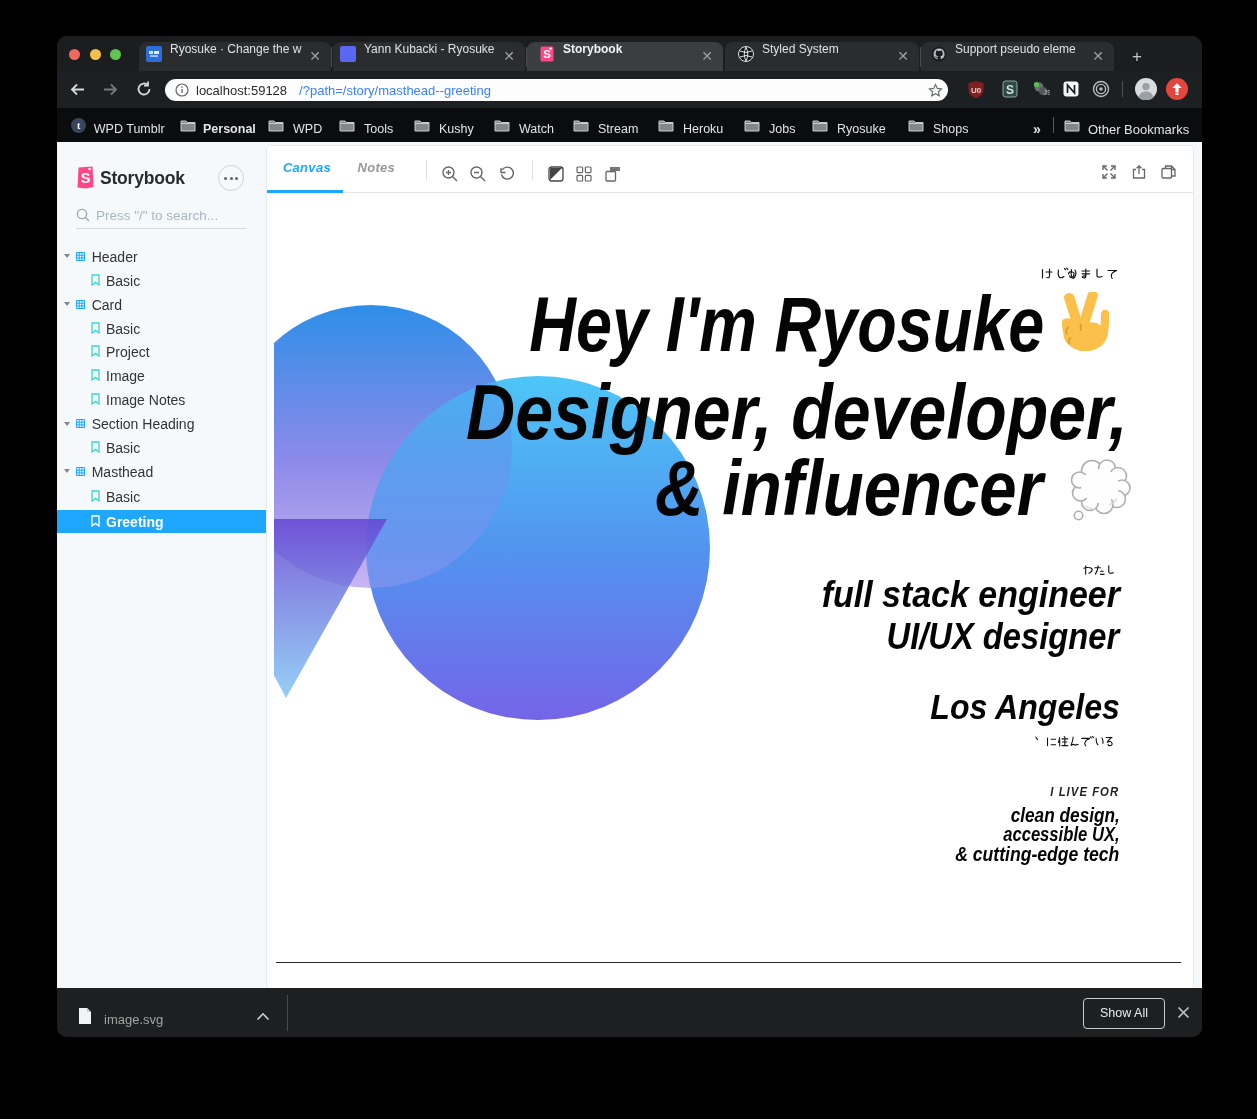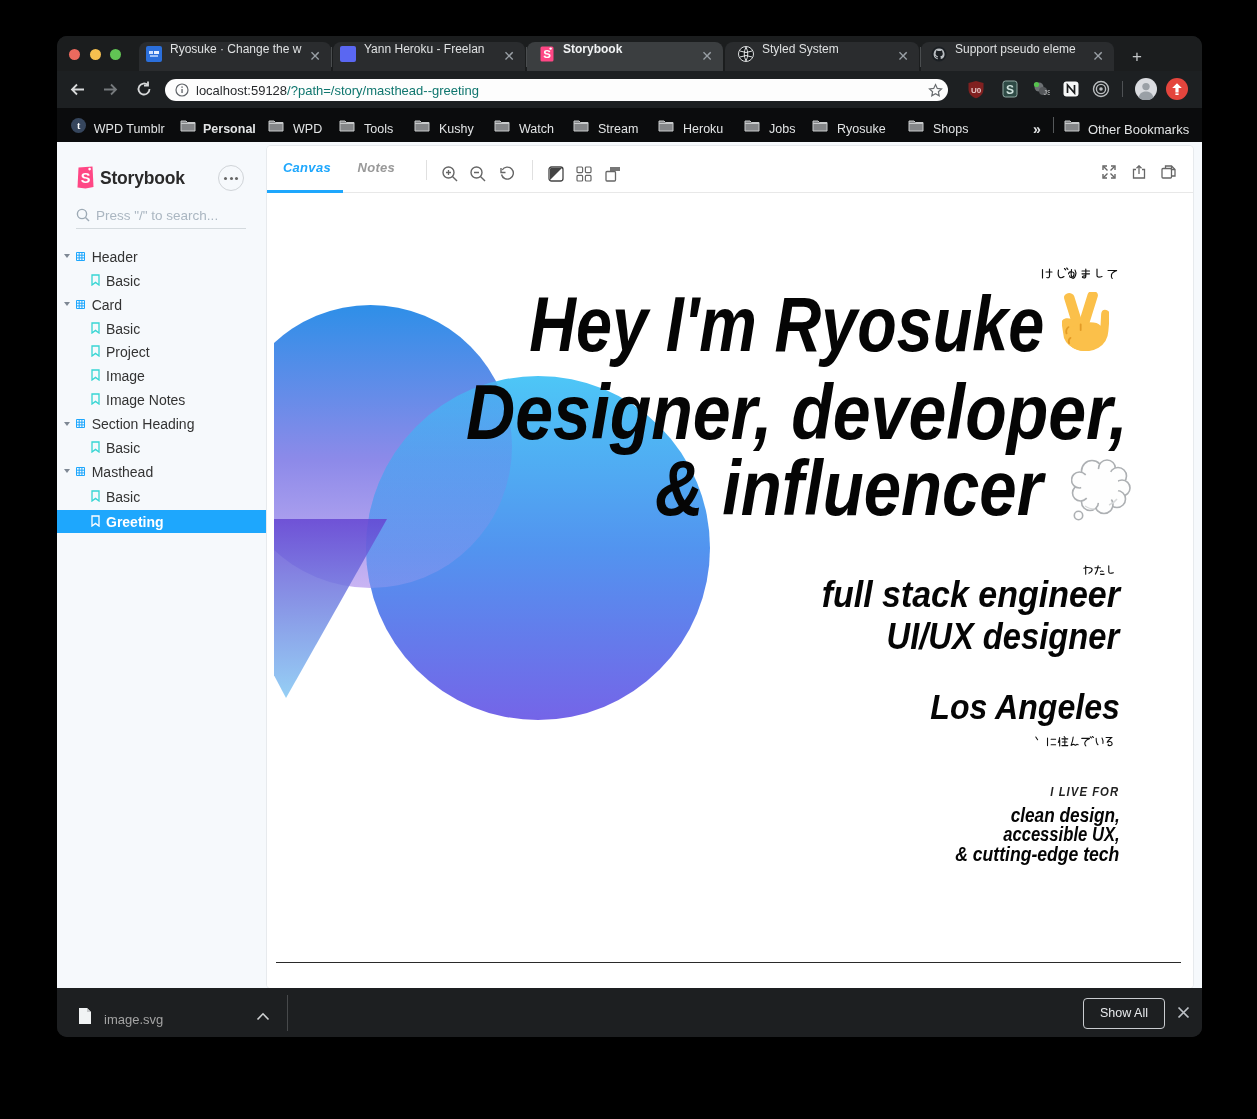--- a/index.html
+++ b/index.html
@@ -14,21 +14,21 @@
   .tab { position:absolute; top:6px; height:29px; border-radius:8px 8px 0 0; background:#2a2c2e; }
   .tab.active { background:#3b3e40; }
   .tab .fav { position:absolute; left:7px; top:4px; width:16px; height:16px; }
   .tab .ttl { position:absolute; left:31px; top:0; font-size:12px; color:#dfe1e2; white-space:nowrap; overflow:hidden; width:140px; }
   .tab .cls { position:absolute; right:8px; top:6px; width:16px; height:16px; color:#9aa0a6; font-size:14px; line-height:16px; text-align:center; }
   .tabdiv { position:absolute; top:11px; width:1px; height:20px; background:#4a4d4f; }
   
   #toolbar { position:absolute; left:0; top:35px; width:1145px; height:37px; background:#1d2022; }
   #omni { position:absolute; left:108px; top:8px; width:783px; height:22px; border-radius:11px; background:#fdfdfd; }
   #omni .url { position:absolute; left:31px; top:3.5px; font-size:13px; color:#27292c; white-space:nowrap; }
-  #omni .url span { color:#0f766e; }
+  #omni .url span { color:#3b82f6;margin-left:12px; }
   
   #bookbar { position:absolute; left:0; top:72px; width:1145px; height:34px; background:#0b0c0d; }
   .bk { position:absolute; top:14px; font-size:12.5px; color:#e2e4e5; white-space:nowrap; }
   .folder { position:absolute; top:11px; }
   
   #app { position:absolute; left:0; top:106px; width:1145px; height:846px; background:#f6f9fc; }
   #sidebar { position:absolute; left:0; top:0; width:209px; height:846px; font-size:14px; color:#333; }
   .trow { position:absolute; left:0; width:209px; height:24px; }
   .trow .lbl { position:absolute; top:4px; font-size:14px; color:#333; }
   .sel { background:#1ea7fd; }
@@ -60,21 +60,21 @@
             <rect x="8" y="5" width="5" height="3" fill="#e8f0ff"></rect>
             <rect x="4" y="9" width="8" height="2" fill="#9fc0f5"></rect>
           </svg>
       </div>
       <div class="ttl">Ryosuke · Change the w</div>
       <div class="cls">✕</div>
     </div>
     <div class="tabdiv" style="left:274px;"></div>
     <div class="tab" style="left:276px;width:192px;">
       <div class="fav" style="background:#5a67f2;border-radius:2px;"></div>
-      <div class="ttl">Yann Heroku - Freelan</div>
+      <div class="ttl">Yann Kubacki - Ryosuke</div>
       <div class="cls">✕</div>
     </div>
     <div class="tabdiv" style="left:468.5px;"></div>
     <div class="tab active" style="left:470px;width:196px;">
       <div class="fav" style="left:12px;">
         <svg width="16" height="16" viewBox="0 0 16 16">
             <rect x="1.5" y="0.5" width="13" height="15" rx="1.5" fill="#ff4785"></rect>
             <circle cx="11.6" cy="2.6" r="1.2" fill="#fff"></circle>
             <text x="8" y="12.4" font-size="11.5" font-weight="bold" fill="#fff" text-anchor="middle" font-family="Liberation Sans">S</text>
           </svg>

